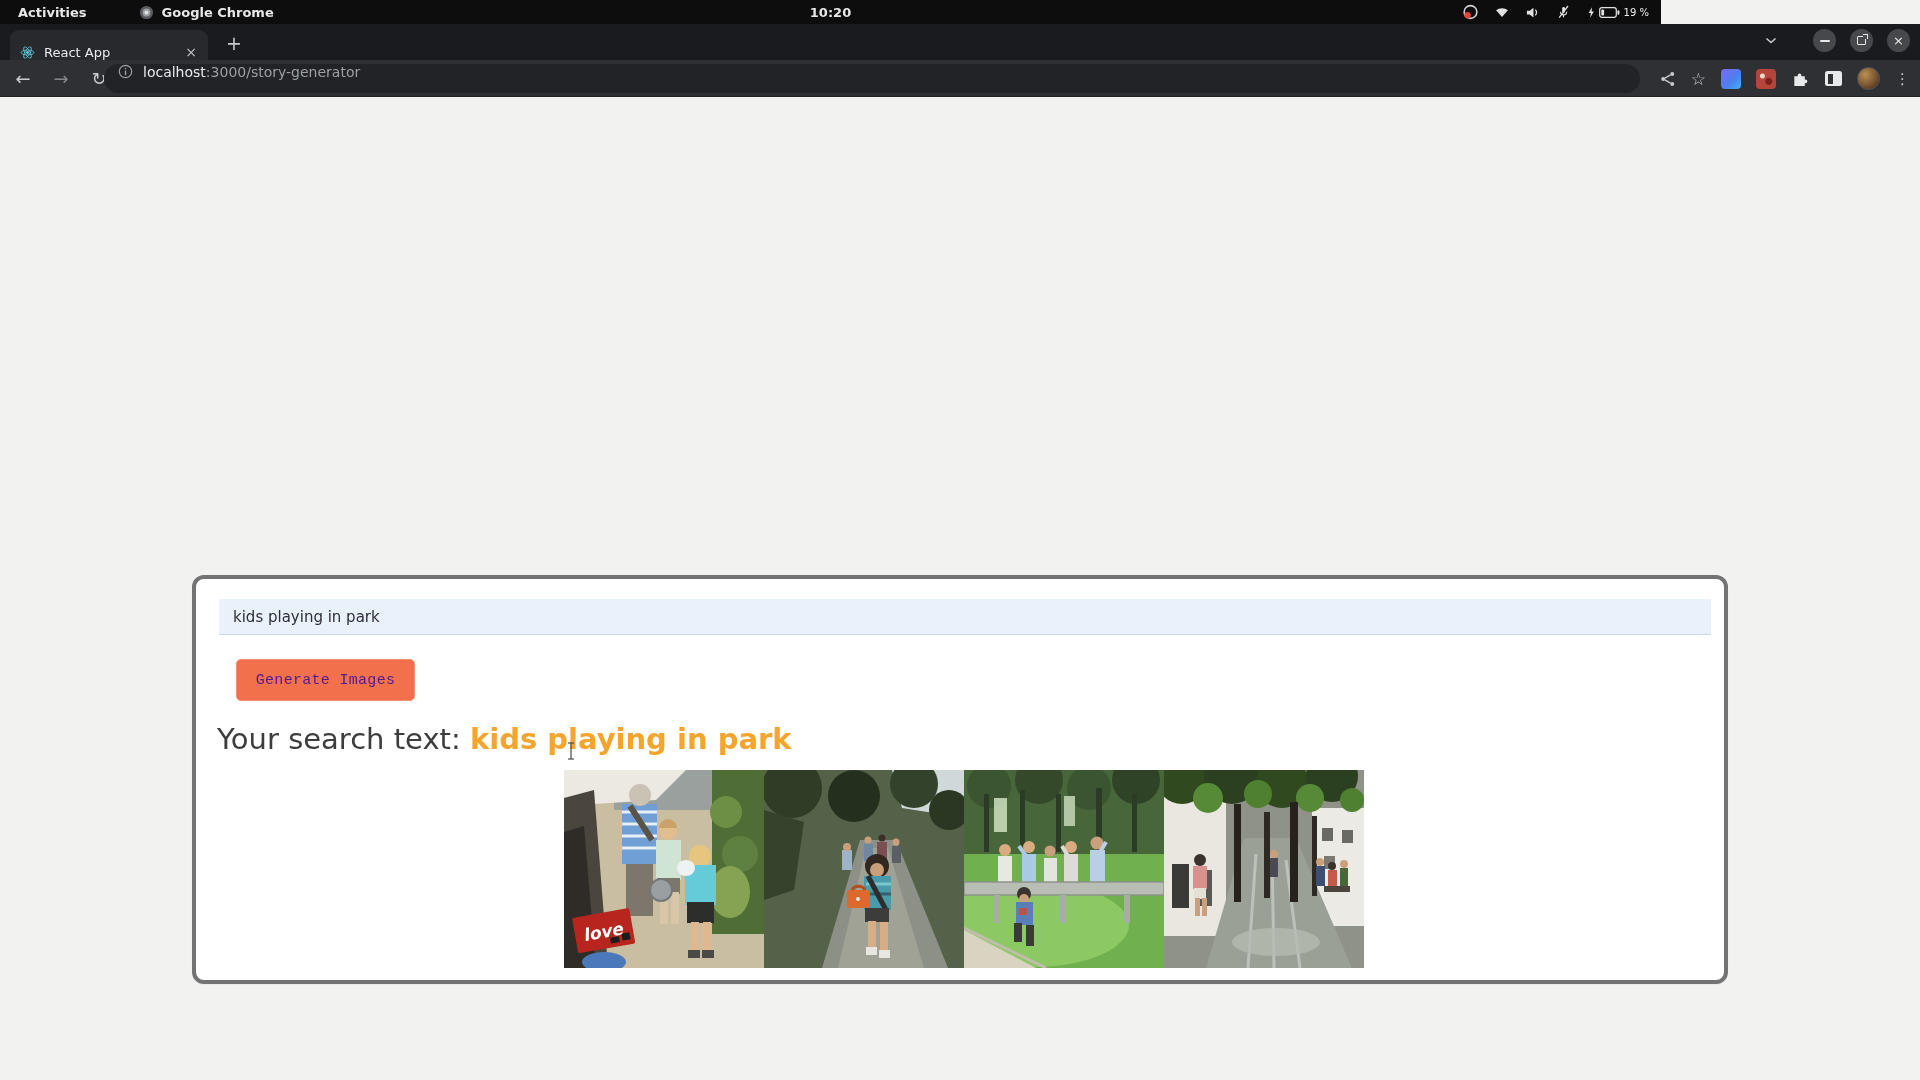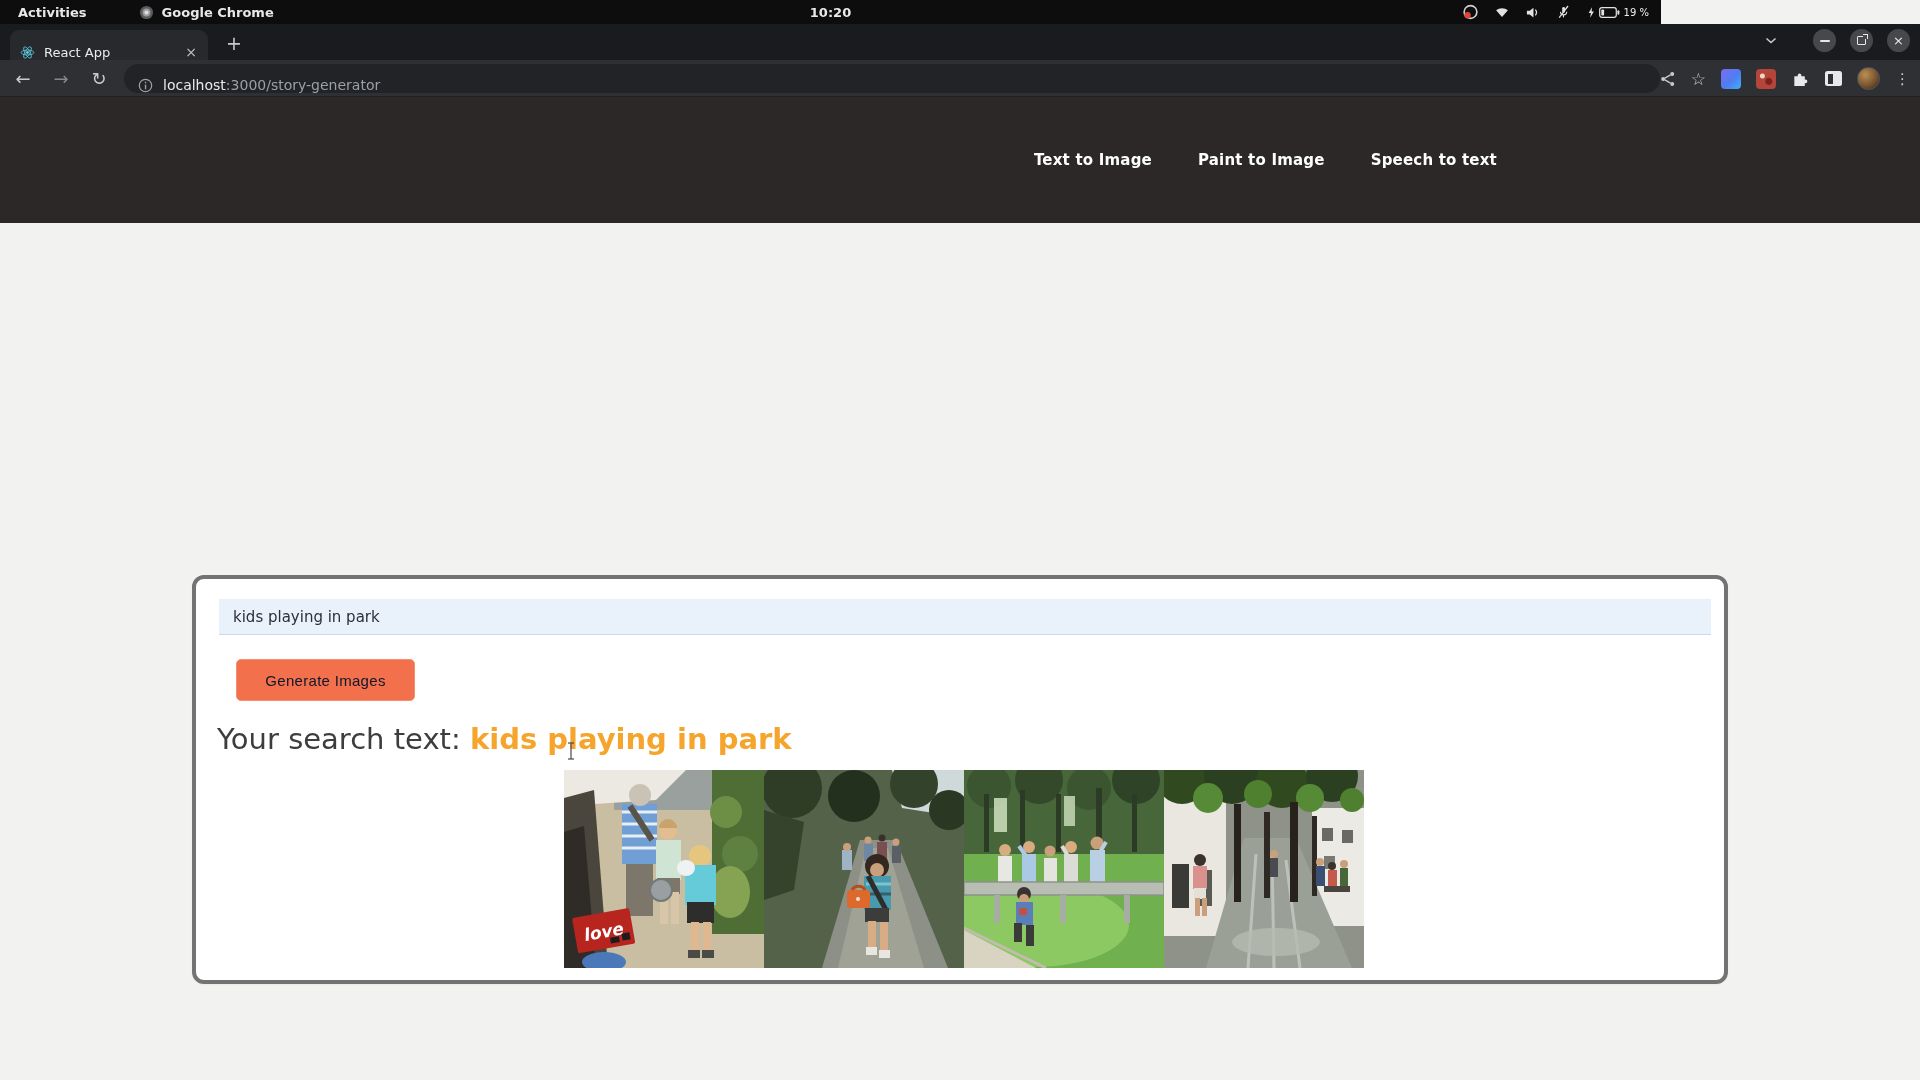--- a/index.html
+++ b/index.html
@@ -26,21 +26,21 @@
   .wc-circle { width:23px; height:23px; border-radius:50%; background:#47484c; color:#e8e8e8; display:flex; align-items:center; justify-content:center; font-size:13px; }
   .wc-chevron { margin-right:22px; display:flex; align-items:center; }
   .wc-min-bar { width:10px; height:2px; background:#e8e8e8; border-radius:1px; }
   .wc-max-box { width:9px; height:9px; border:1.4px solid #e8e8e8; border-radius:1px; position:relative; }
   .wc-max-box::after { content:""; position:absolute; right:-3px; top:-3px; width:4px; height:4px; background:#47484c; border-top:1.4px solid #e8e8e8; border-right:1.4px solid #e8e8e8; }
 
   
   .toolbar { position:absolute; left:0; top:60px; width:1920px; height:37px; background:#2f3034; border-bottom:1px solid #202124; display:flex; align-items:center; }
   .nav-btn { width:30px; height:30px; display:flex; align-items:center; justify-content:center; font-size:18px; color:#c9cacd; border-radius:50%; margin-left:8px; }
   .nav-btn.dim { color:#85878b; }
-  .omnibox { position:absolute; left:124px; top:4px; width:1536px; height:29px; background:#222327; border-radius:15px; display:flex; align-items:flex-end; padding:0 14px; font-size:14px; }
+  .omnibox { position:absolute; left:104px; top:4px; width:1536px; height:29px; background:#222327; border-radius:15px; display:flex; align-items:flex-start; padding:0 14px; font-size:14px; }
   .url-host { color:#e8eaed; margin-left:10px; }
   .url-rest { color:#9aa0a6; }
   .toolbar-right { position:absolute; right:10px; top:0; height:37px; display:flex; align-items:center; gap:15px; }
   .ext-blue { width:20px; height:20px; border-radius:4px; background:linear-gradient(135deg,#7a6df0 0%,#4f7df2 55%,#3fb0f5 100%); }
   .ext-red { width:20px; height:20px; border-radius:4px; background:radial-gradient(circle at 32% 35%, #e9d9c7 0 2px, transparent 3px), radial-gradient(circle at 64% 62%, #7c221a 0 3px, transparent 4px), #b5443a; }
   .star-glyph { color:#c8c9cb; font-size:17px; }
   .sidebar-ic { width:17px; height:15px; background:#e8e9eb; border-radius:2.5px; position:relative; }
   .sidebar-ic::after { content:""; position:absolute; left:2.5px; top:2.5px; bottom:2.5px; width:5px; background:#2f3034; }
   .avatar { width:23px; height:23px; border-radius:50%; background:radial-gradient(circle at 35% 32%, #b98f52, #7a5530 55%, #332212); border:1px solid #55565a; }
   .kebab { color:#c8c9cb; font-size:15px; letter-spacing:0; }
@@ -48,21 +48,21 @@
   
   .site-header { position:absolute; left:0; top:97px; width:1920px; height:126px; background:#2b2827; }
   .site-logo { position:absolute; left:408px; top:131px; width:56px; height:56px; }
   .site-nav { position:absolute; right:423px; top:0; height:100%; display:flex; align-items:center; gap:46px; }
   .site-nav .nav-item { color:#fdfdfd; font-size:15px; font-weight:700; letter-spacing:.2px; cursor:default; }
 
   
   .page-body { position:absolute; left:0; top:223px; width:1920px; bottom:0; background:#f2f2f1; }
   .card { position:absolute; left:192px; top:352px; width:1536px; height:409px; background:#ffffff; border:4px solid #737373; border-radius:12px; box-shadow:0 1px 2px rgba(0,0,0,.04); }
   .search-input { position:absolute; left:23px; top:20px; width:1492px; height:36px; background:#e9f1fb; border:none; border-bottom:1px solid #ccd9ea; font-family:"DejaVu Sans","Liberation Sans",sans-serif; font-size:15px; color:#2e2e3a; padding:0 14px; outline:none; }
-  .generate-btn { position:absolute; left:40px; top:80px; width:179px; height:42px; background:#f3704d; border:1px solid #f2906f; border-radius:5px; color:#0f172a; font-family:Liberation Sans, sans-serif; font-size:15px; font-weight:500; letter-spacing:.3px; cursor:pointer; }
+  .generate-btn { position:absolute; left:40px; top:80px; width:179px; height:42px; background:#f3704d; border:1px solid #f2906f; border-radius:5px; color:#4c1d95; font-family:Liberation Mono, monospace; font-size:15px; font-weight:500; letter-spacing:.3px; cursor:pointer; }
   .result-heading { position:absolute; left:21px; top:143px; font-size:29px; white-space:pre; }
   .rh-label { color:#3d3d3d; font-weight:500; }
   .rh-query { color:#f5a42c; font-weight:700; }
   .images-row { position:absolute; left:368px; top:191px; display:flex; }
   .images-row figure { width:200px; height:198px; overflow:hidden; }
   .images-row svg { display:block; }
   .text-cursor { position:absolute; left:370px; top:163px; }
 </style>
 </head>
 <body>
@@ -168,37 +168,20 @@
       <span class="ext-red"></span>
       <svg width="19" height="19" viewBox="0 0 20 20">
         <path d="M3.5,7.5 h3.6 c-0.7,-3.6 4.5,-3.6 3.8,0 h3.6 v3.6 c3.6,-0.7 3.6,4.5 0,3.8 v3 h-11 z" fill="#e8e9eb"></path>
       </svg>
       <span class="sidebar-ic"></span>
       <span class="avatar"></span>
       <span class="kebab">⋮</span>
     </div>
   </div>
 
-  <div class="site-header">
-    <svg class="site-logo" viewBox="0 0 60 60">
-      <g transform="translate(30,30)">
-        <path d="M0,-24 C9,-17 10,-6 2,-3 C-6,0 -10,-12 -4,-19 Z" fill="#4a8fd4" transform="rotate(18)"></path>
-        <path d="M0,-24 C9,-17 10,-6 2,-3 C-6,0 -10,-12 -4,-19 Z" fill="#f0a431" transform="rotate(78)"></path>
-        <path d="M0,-24 C9,-17 10,-6 2,-3 C-6,0 -10,-12 -4,-19 Z" fill="#8bc53f" transform="rotate(138)"></path>
-        <path d="M0,-24 C9,-17 10,-6 2,-3 C-6,0 -10,-12 -4,-19 Z" fill="#3f9b4e" transform="rotate(198)"></path>
-        <path d="M0,-24 C9,-17 10,-6 2,-3 C-6,0 -10,-12 -4,-19 Z" fill="#9455a3" transform="rotate(258)"></path>
-        <path d="M0,-24 C9,-17 10,-6 2,-3 C-6,0 -10,-12 -4,-19 Z" fill="#e2492f" transform="rotate(318)"></path>
-      </g>
-    </svg>
-    <nav class="site-nav">
-      <span class="nav-item">Text to Image</span>
-      <span class="nav-item">Paint to Image</span>
-      <span class="nav-item">Speech to text</span>
-    </nav>
-  </div>
 
   <div class="page-body">
     <div class="card">
       <input class="search-input" type="text" value="kids playing in park" style="">
       <button class="generate-btn">Generate Images</button>
       <div class="result-heading"><span class="rh-label">Your search text: </span><span class="rh-query">kids playing in park</span></div>
 
       <svg class="text-cursor" width="10" height="18" viewBox="0 0 10 18">
         <line x1="2" y1="1" x2="8" y2="1" stroke="#4a4a4a" stroke-width="1.2"></line>
         <line x1="5" y1="1" x2="5" y2="17" stroke="#4a4a4a" stroke-width="1.2"></line>

